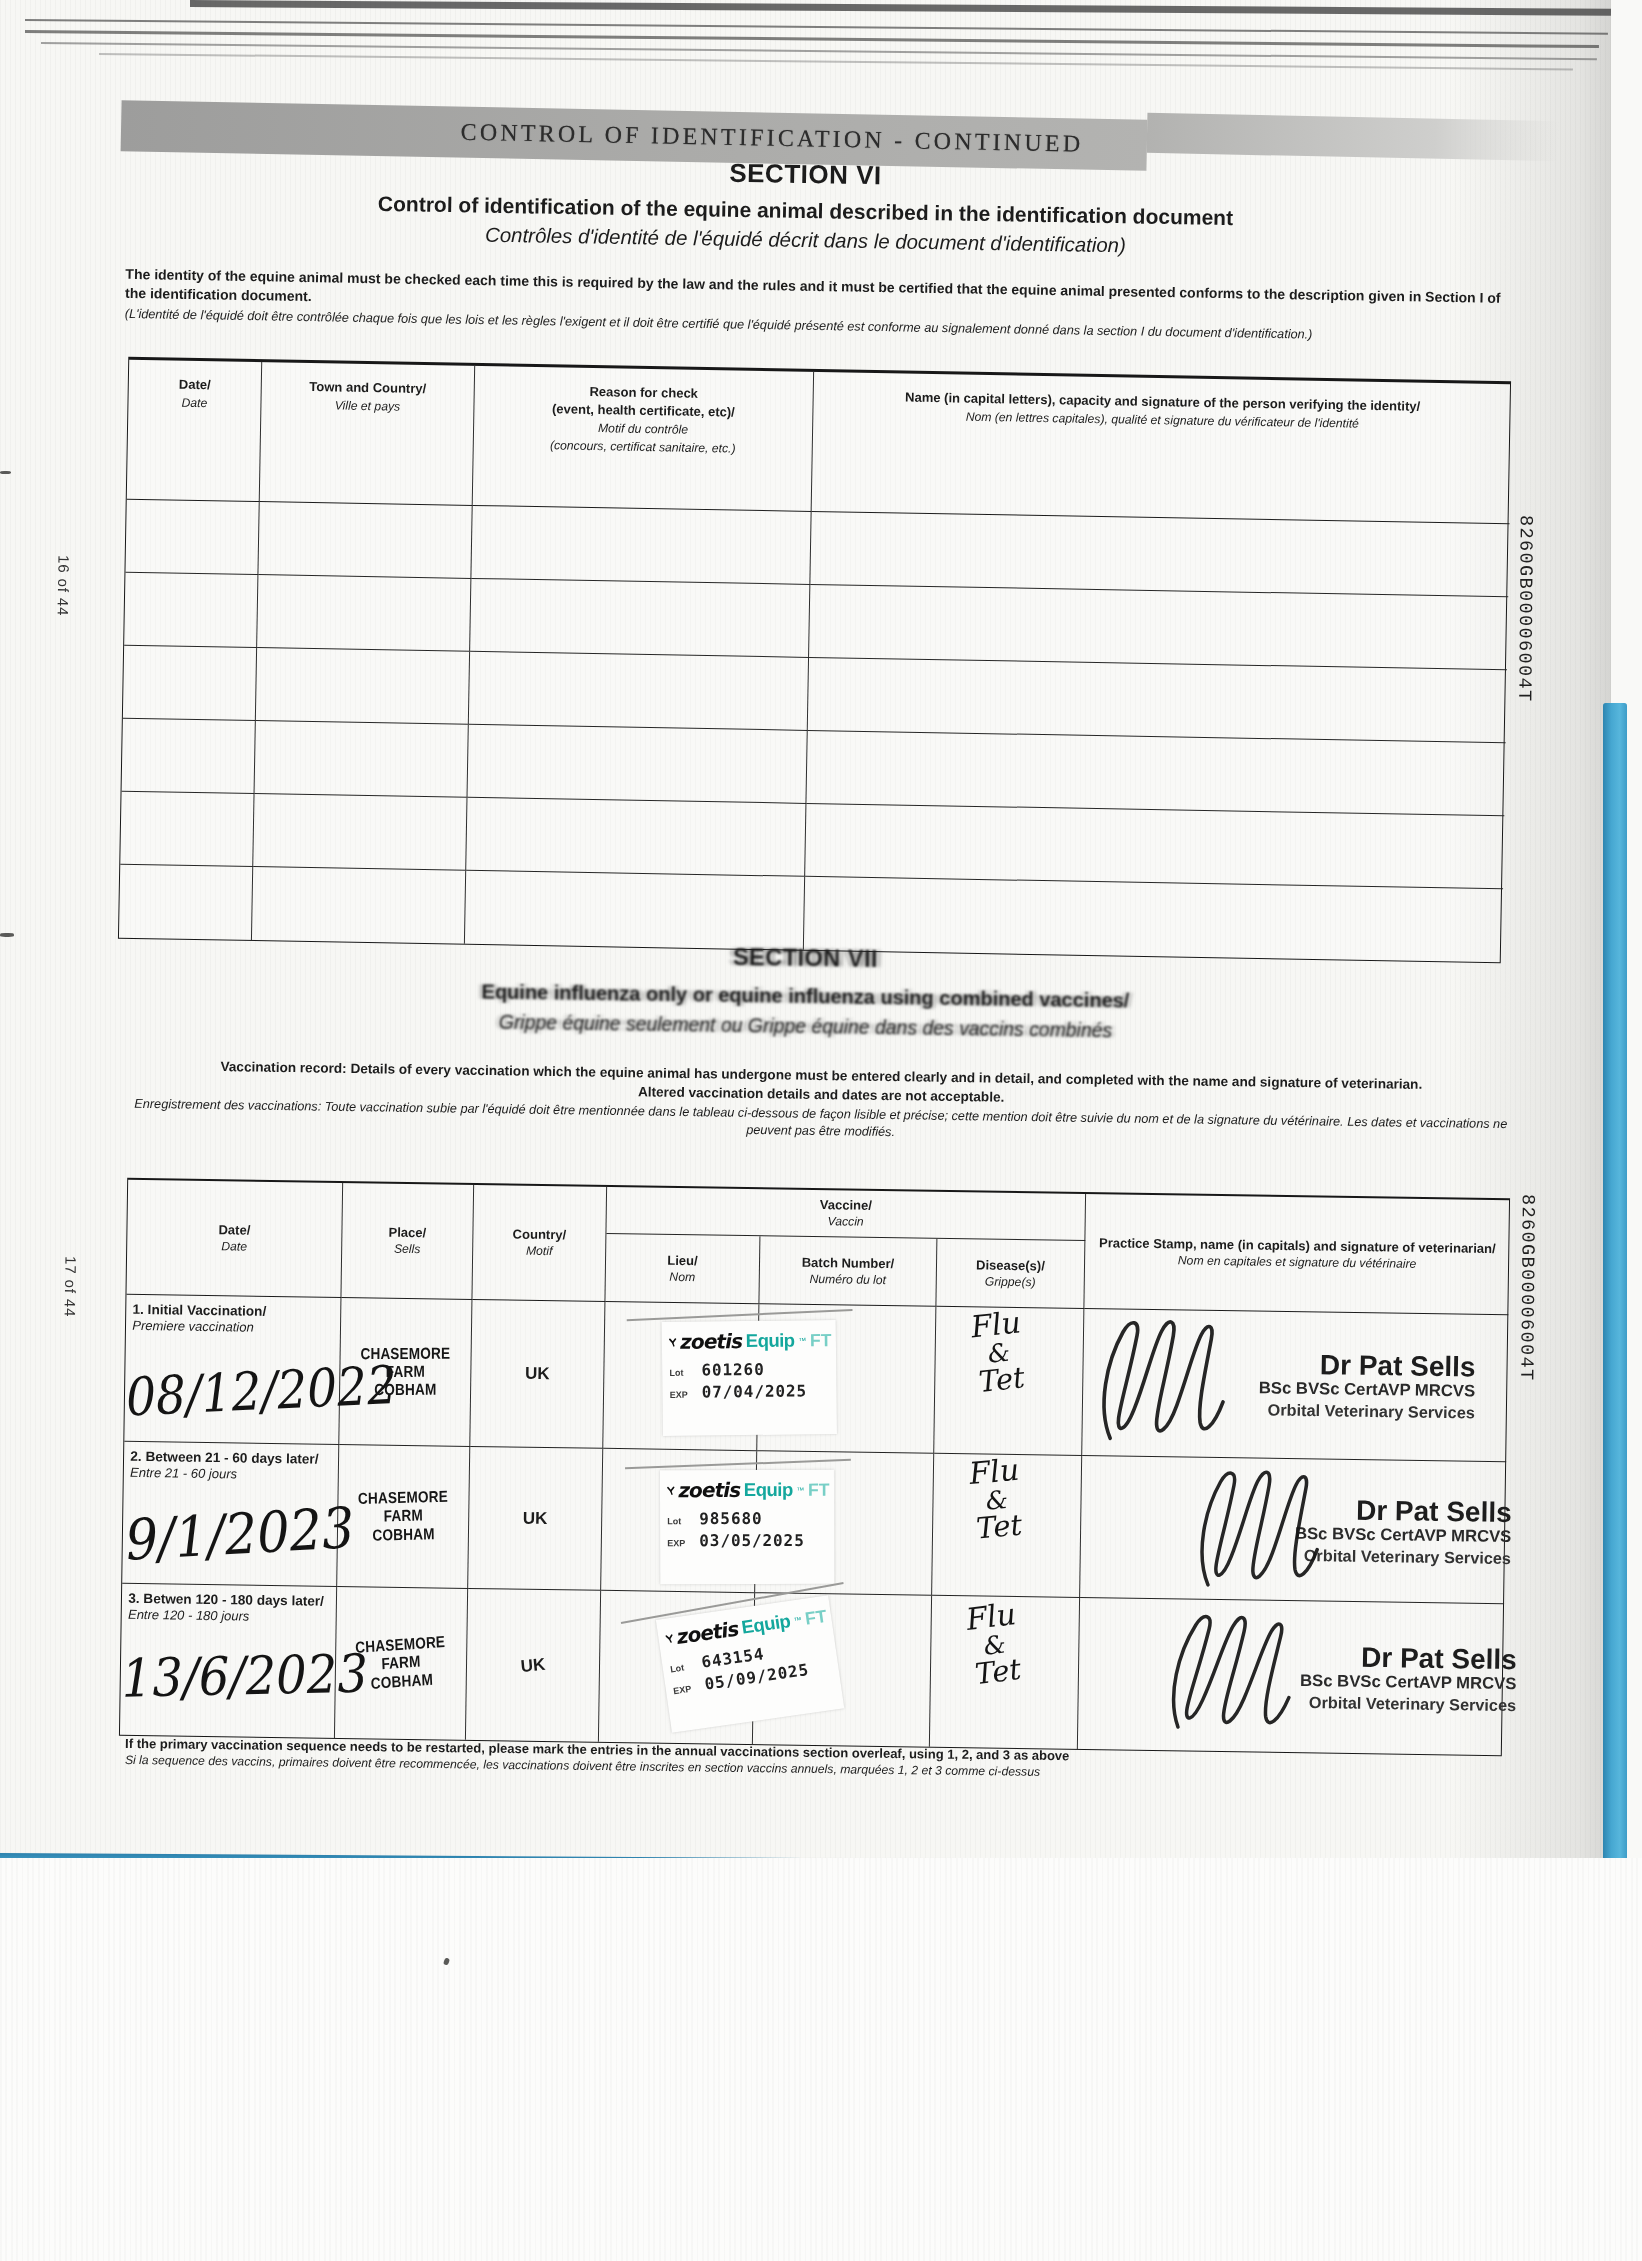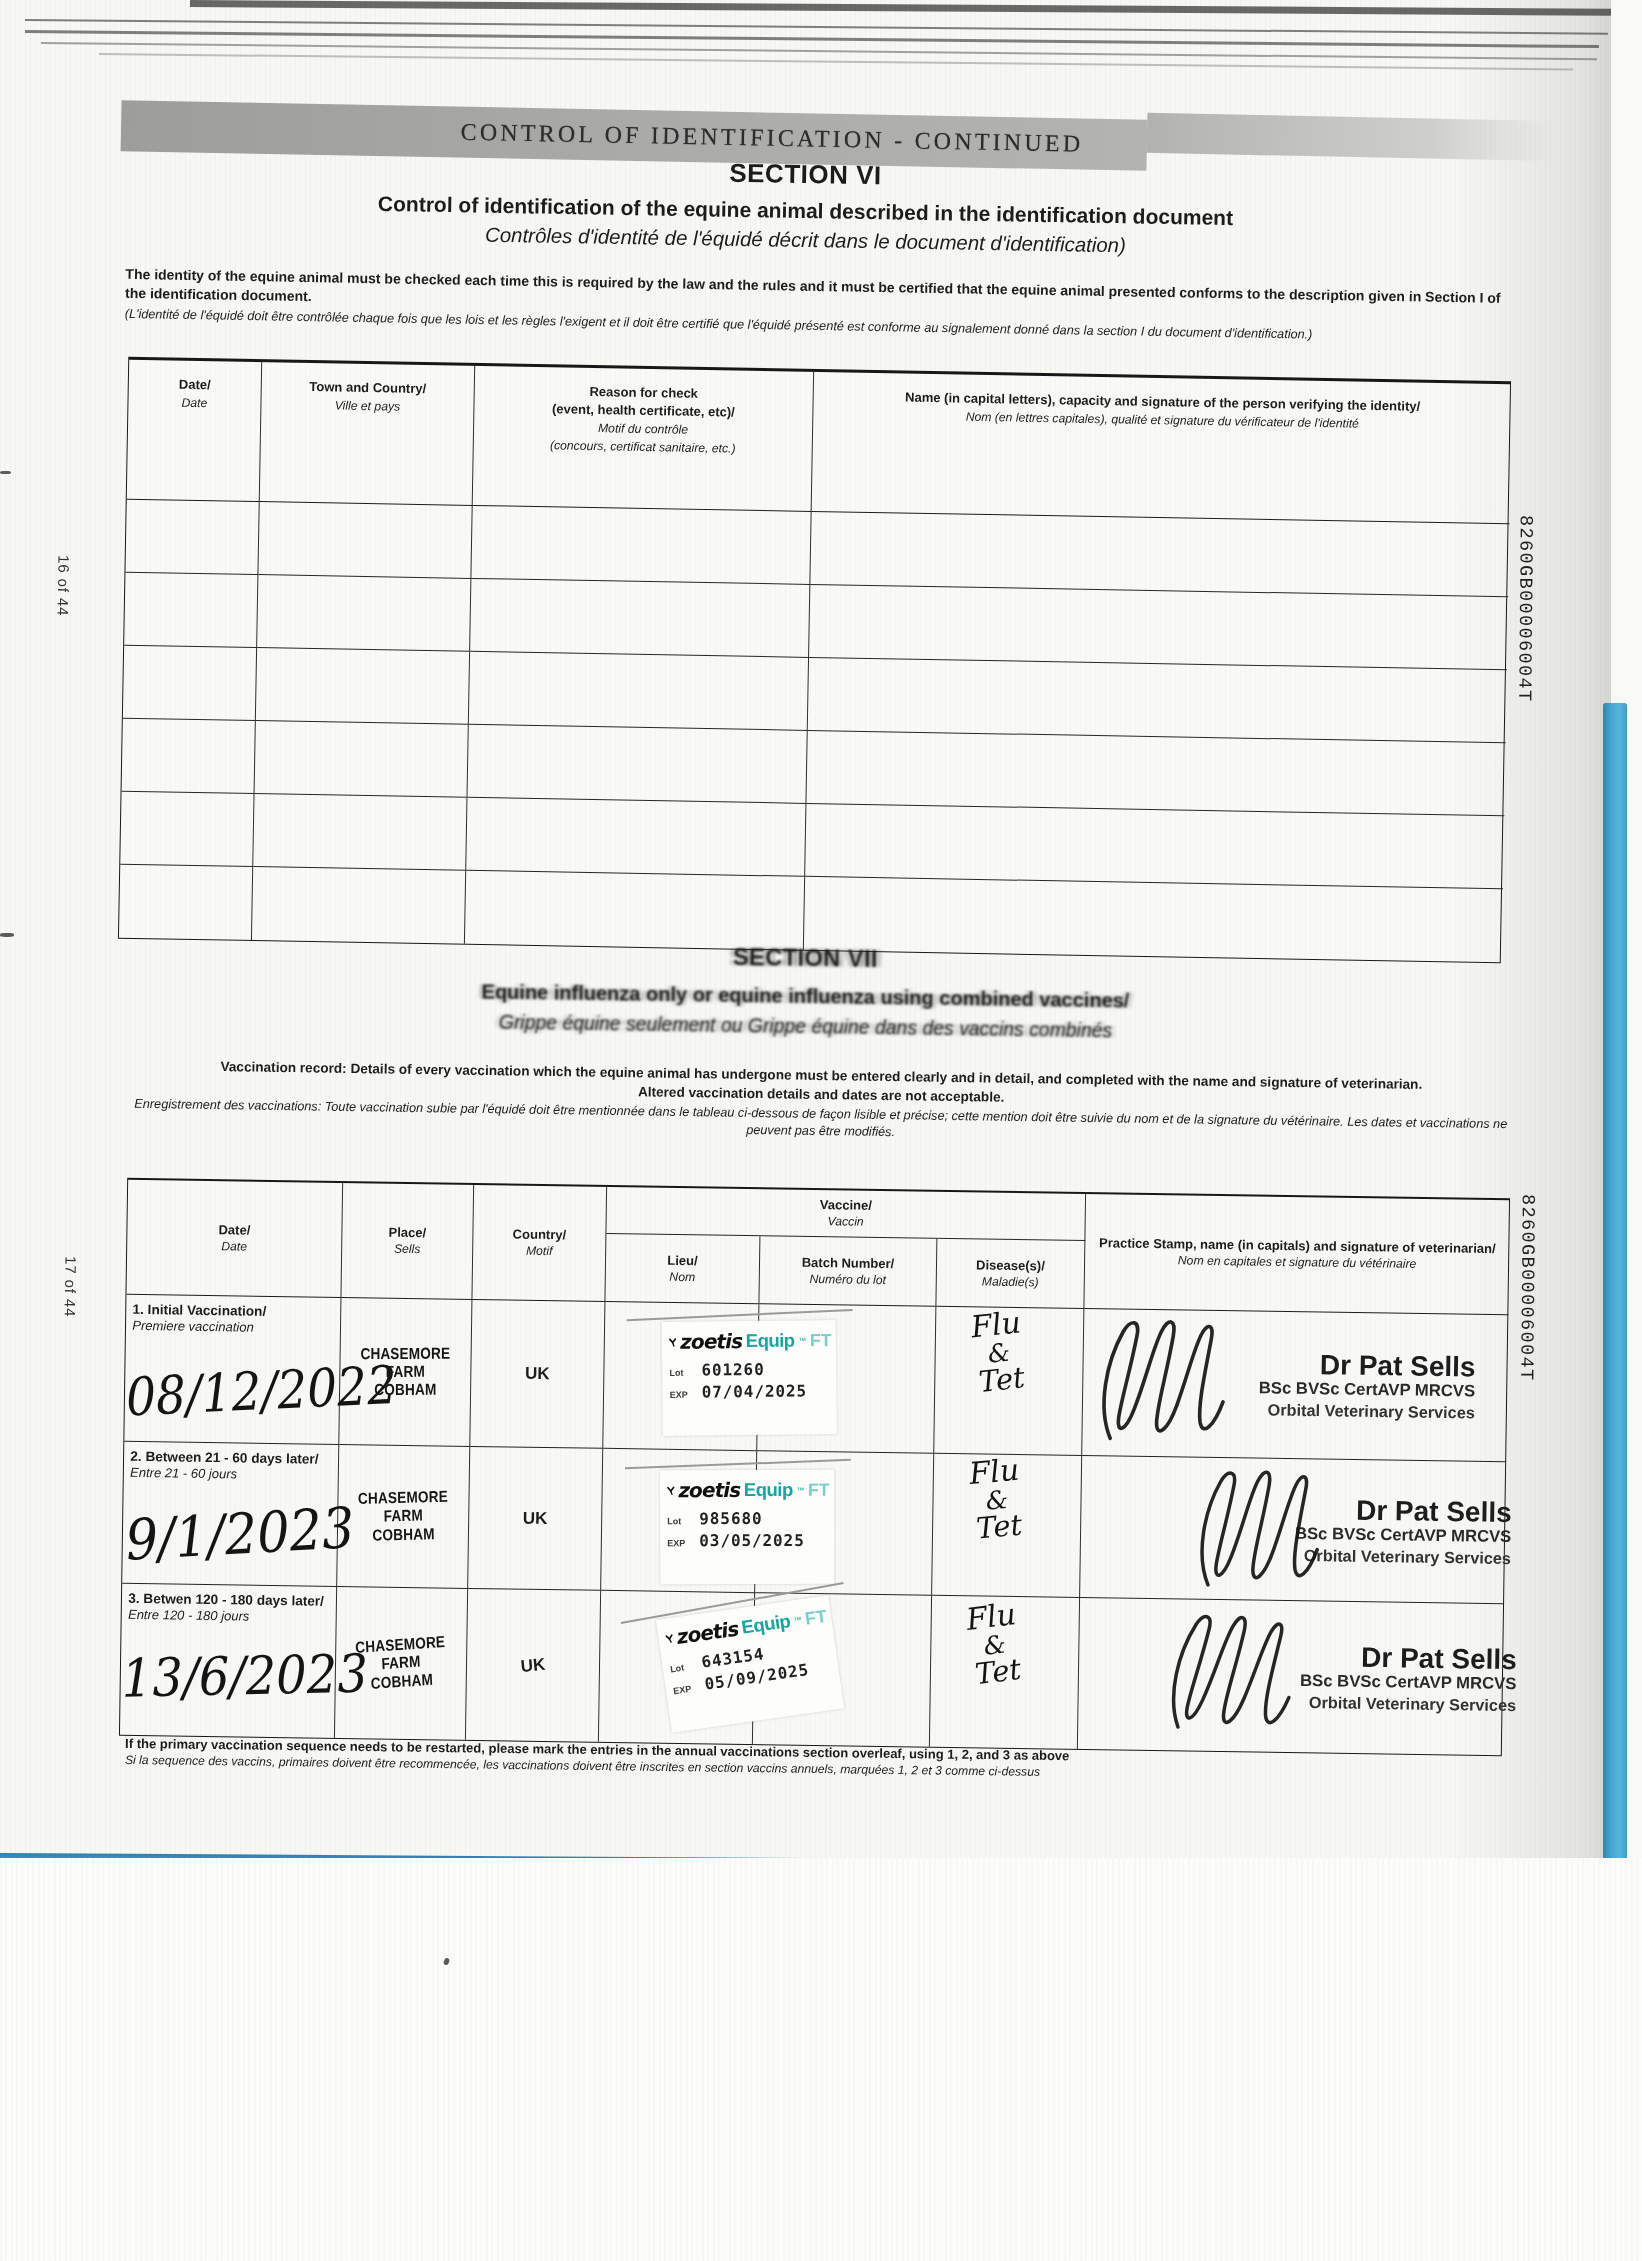--- a/index.html
+++ b/index.html
@@ -289,21 +289,21 @@
     <div class="cell hcell hb">
       <span class="h-en">Lieu/</span>
       <span class="h-fr">Nom</span>
     </div>
     <div class="cell hcell hb">
       <span class="h-en">Batch Number/</span>
       <span class="h-fr">Numéro du lot</span>
     </div>
     <div class="cell hcell hb">
       <span class="h-en">Disease(s)/</span>
-      <span class="h-fr">Maladie(s)</span>
+      <span class="h-fr">Grippe(s)</span>
     </div>
 
     <div class="cell row-label">
       <div class="l-en">1. Initial Vaccination/</div>
       <div class="l-fr">Premiere vaccination</div>
       <div class="hand hand-date" style="left:2.7px;bottom:12.7px;">08/12/2022</div>
     </div>
     <div class="cell">
       <div class="place-stamp">
         <span>CHASEMORE</span>

